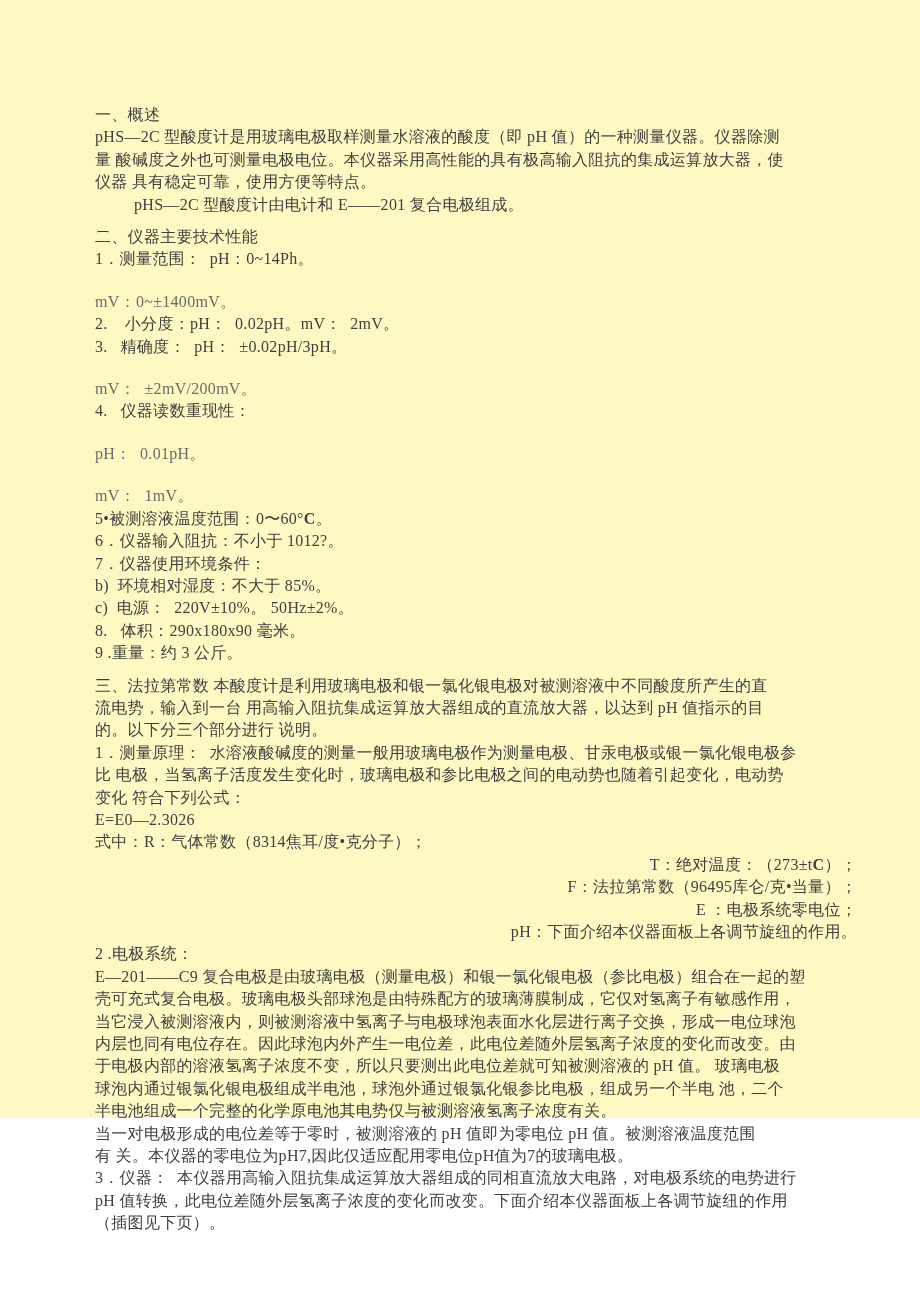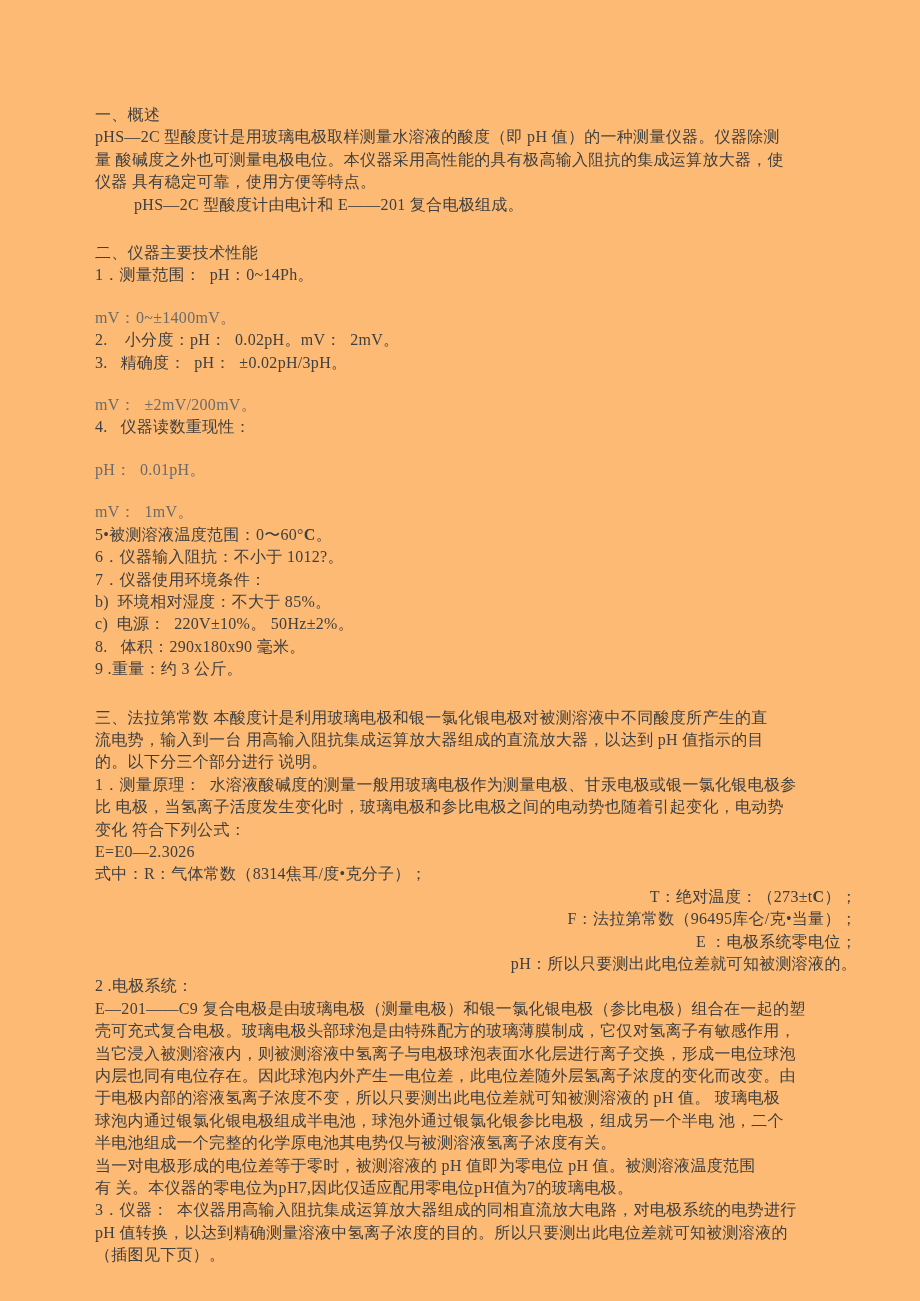--- a/index.html
+++ b/index.html
@@ -11,22 +11,22 @@
     height: 1301px;
     background: #ffffff;
     position: relative;
     overflow: hidden;
   }
   .doc-page {
     position: absolute;
     left: 0;
     top: 0;
     width: 920px;
-    height: 1301px;
-    background: #fdba74;
+    height: 1118px;
+    background: #fef9c3;
   }
   .doc-body {
     position: absolute;
     left: 95px;
     top: 104px;
     width: 762px;
     font-family: "Liberation Serif", "DejaVu Serif", serif;
     font-size: 16px;
     line-height: 22.4px;
     color: #3f3f3f;
@@ -37,21 +37,21 @@
     min-height: 22.4px;
   }
   .line.indent {
     padding-left: 39px;
   }
   .line.sub {
     padding-left: 33px;
     text-align: right;
   }
   .line.gap {
-    margin-top: 26px;
+    margin-top: 10px;
   }
   .line.faint {
     color: #6b6b6b;
     margin-top: 20px;
   }
   .b {
     font-weight: bold;
   }
 </style>
 </head>
@@ -84,28 +84,28 @@
       <div class="line">流电势，输入到一台 用高输入阻抗集成运算放大器组成的直流放大器，以达到 pH 值指示的目</div>
       <div class="line">的。以下分三个部分进行 说明。</div>
       <div class="line">1．测量原理：  水溶液酸碱度的测量一般用玻璃电极作为测量电极、甘汞电极或银一氯化银电极参</div>
       <div class="line">比 电极，当氢离子活度发生变化时，玻璃电极和参比电极之间的电动势也随着引起变化，电动势</div>
       <div class="line">变化 符合下列公式：</div>
       <div class="line">E=E0—2.3026</div>
       <div class="line">式中：R：气体常数（8314焦耳/度•克分子）；</div>
       <div class="line sub"><span>T：绝对温度：（273±t</span><span class="b">C</span><span>）；</span></div>
       <div class="line sub">F：法拉第常数（96495库仑/克•当量）；</div>
       <div class="line sub">E ：电极系统零电位；</div>
-      <div class="line sub">pH：所以只要测出此电位差就可知被测溶液的。</div>
+      <div class="line sub">pH：下面介绍本仪器面板上各调节旋纽的作用。</div>
       <div class="line">2 .电极系统：</div>
       <div class="line">E—201——C9 复合电极是由玻璃电极（测量电极）和银一氯化银电极（参比电极）组合在一起的塑</div>
       <div class="line">壳可充式复合电极。玻璃电极头部球泡是由特殊配方的玻璃薄膜制成，它仅对氢离子有敏感作用，</div>
       <div class="line">当它浸入被测溶液内，则被测溶液中氢离子与电极球泡表面水化层进行离子交换，形成一电位球泡</div>
       <div class="line">内层也同有电位存在。因此球泡内外产生一电位差，此电位差随外层氢离子浓度的变化而改变。由</div>
       <div class="line">于电极内部的溶液氢离子浓度不变，所以只要测出此电位差就可知被测溶液的 pH 值。 玻璃电极</div>
       <div class="line">球泡内通过银氯化银电极组成半电池，球泡外通过银氯化银参比电极，组成另一个半电 池，二个</div>
       <div class="line">半电池组成一个完整的化学原电池其电势仅与被测溶液氢离子浓度有关。</div>
       <div class="line">当一对电极形成的电位差等于零时，被测溶液的 pH 值即为零电位 pH 值。被测溶液温度范围</div>
       <div class="line">有 关。本仪器的零电位为pH7,因此仅适应配用零电位pH值为7的玻璃电极。</div>
       <div class="line">3．仪器：  本仪器用高输入阻抗集成运算放大器组成的同相直流放大电路，对电极系统的电势进行</div>
-      <div class="line">pH 值转换，以达到精确测量溶液中氢离子浓度的目的。所以只要测出此电位差就可知被测溶液的</div>
+      <div class="line">pH 值转换，此电位差随外层氢离子浓度的变化而改变。下面介绍本仪器面板上各调节旋纽的作用</div>
       <div class="line">（插图见下页）。</div>
     </div>
 </div>
 
 </body></html>

